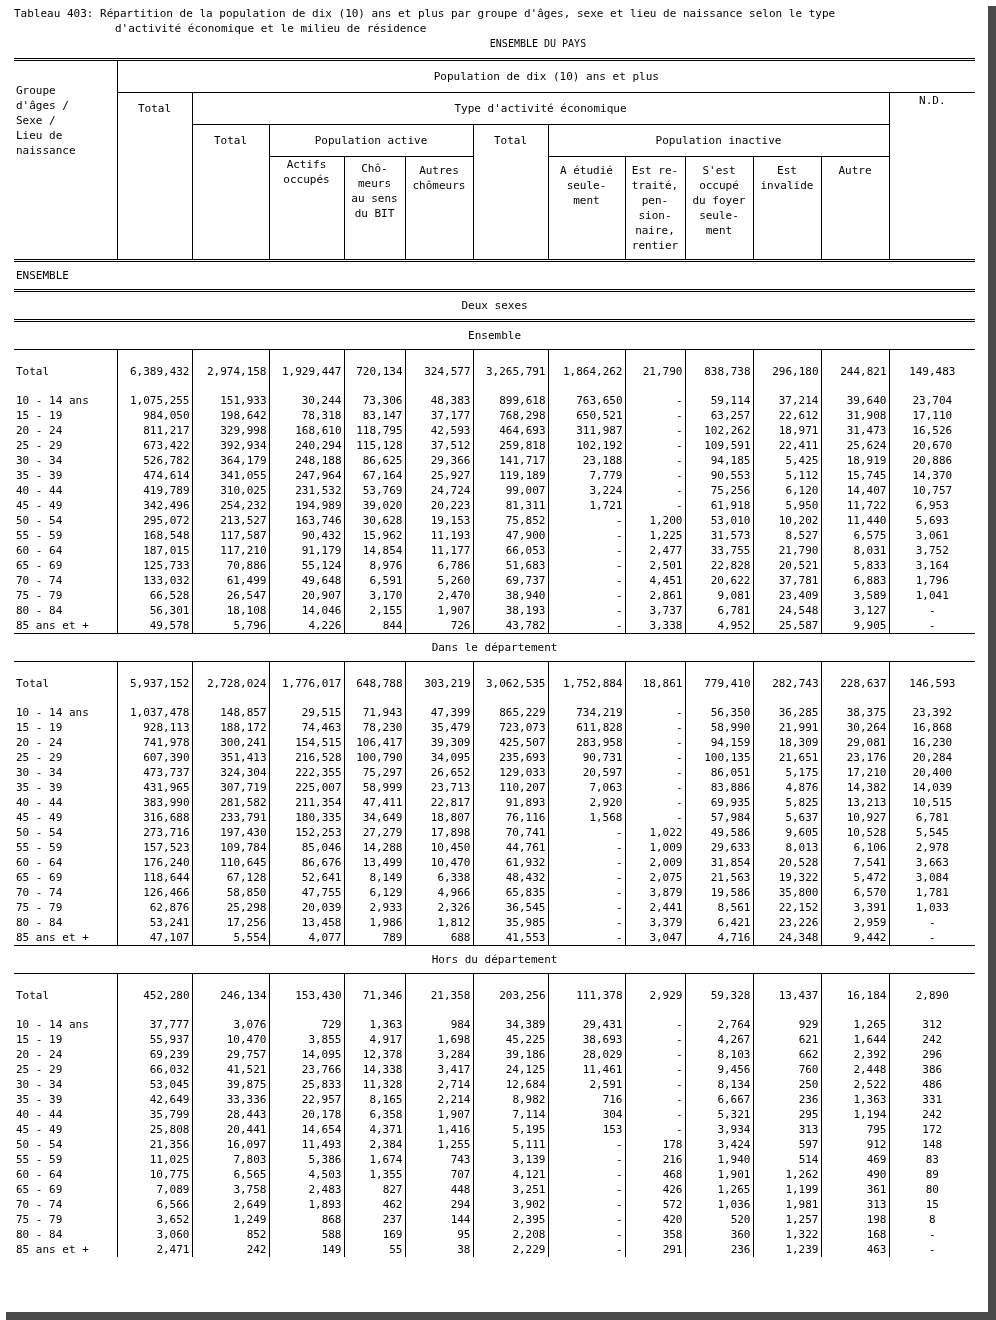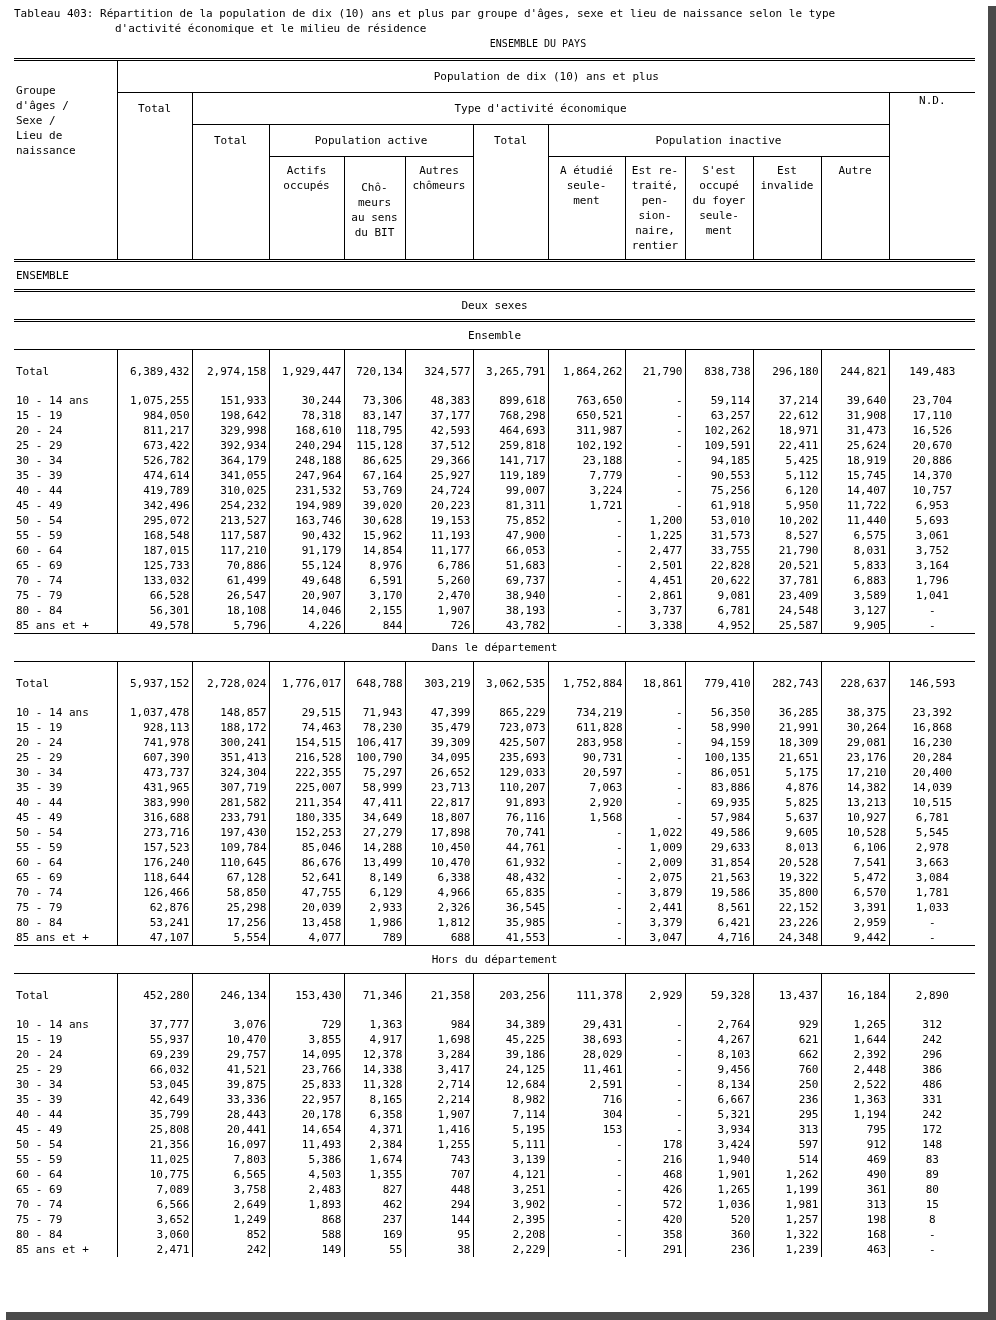--- a/index.html
+++ b/index.html
@@ -65,23 +65,23 @@
         <th colspan="10" style="padding:8px 0">Type d'activité économique</th>
         <th rowspan="3" class="last dbl-bot" style="">N.D.</th>
       </tr>
       <tr class="hdr">
         <th rowspan="2" class="dbl-bot" style="padding-top:8px">Total</th>
         <th colspan="3" style="padding:8px 0">Population active</th>
         <th rowspan="2" class="dbl-bot" style="padding-top:8px">Total</th>
         <th colspan="5" style="padding:8px 16px">Population inactive</th>
       </tr>
       <tr class="hdr" style="height:104px">
-        <th class="dbl-bot" style="white-space:pre;padding-top:6px">Actifs
+        <th class="dbl-bot" style="white-space:pre;">Actifs
 occupés</th>
-        <th class="dbl-bot" style="white-space:pre;padding-top:23px">Chô-
+        <th class="dbl-bot" style="white-space:pre;padding-top:4px">Chô-
 meurs
 au sens
 du BIT</th>
         <th class="dbl-bot" style="white-space:pre;padding-top:6px">Autres
 chômeurs</th>
         <th class="dbl-bot" style="white-space:pre;padding-top:6px">A étudié
 seule-
 ment</th>
         <th class="dbl-bot" style="white-space:pre;padding-top:6px">Est re-
 traité,

